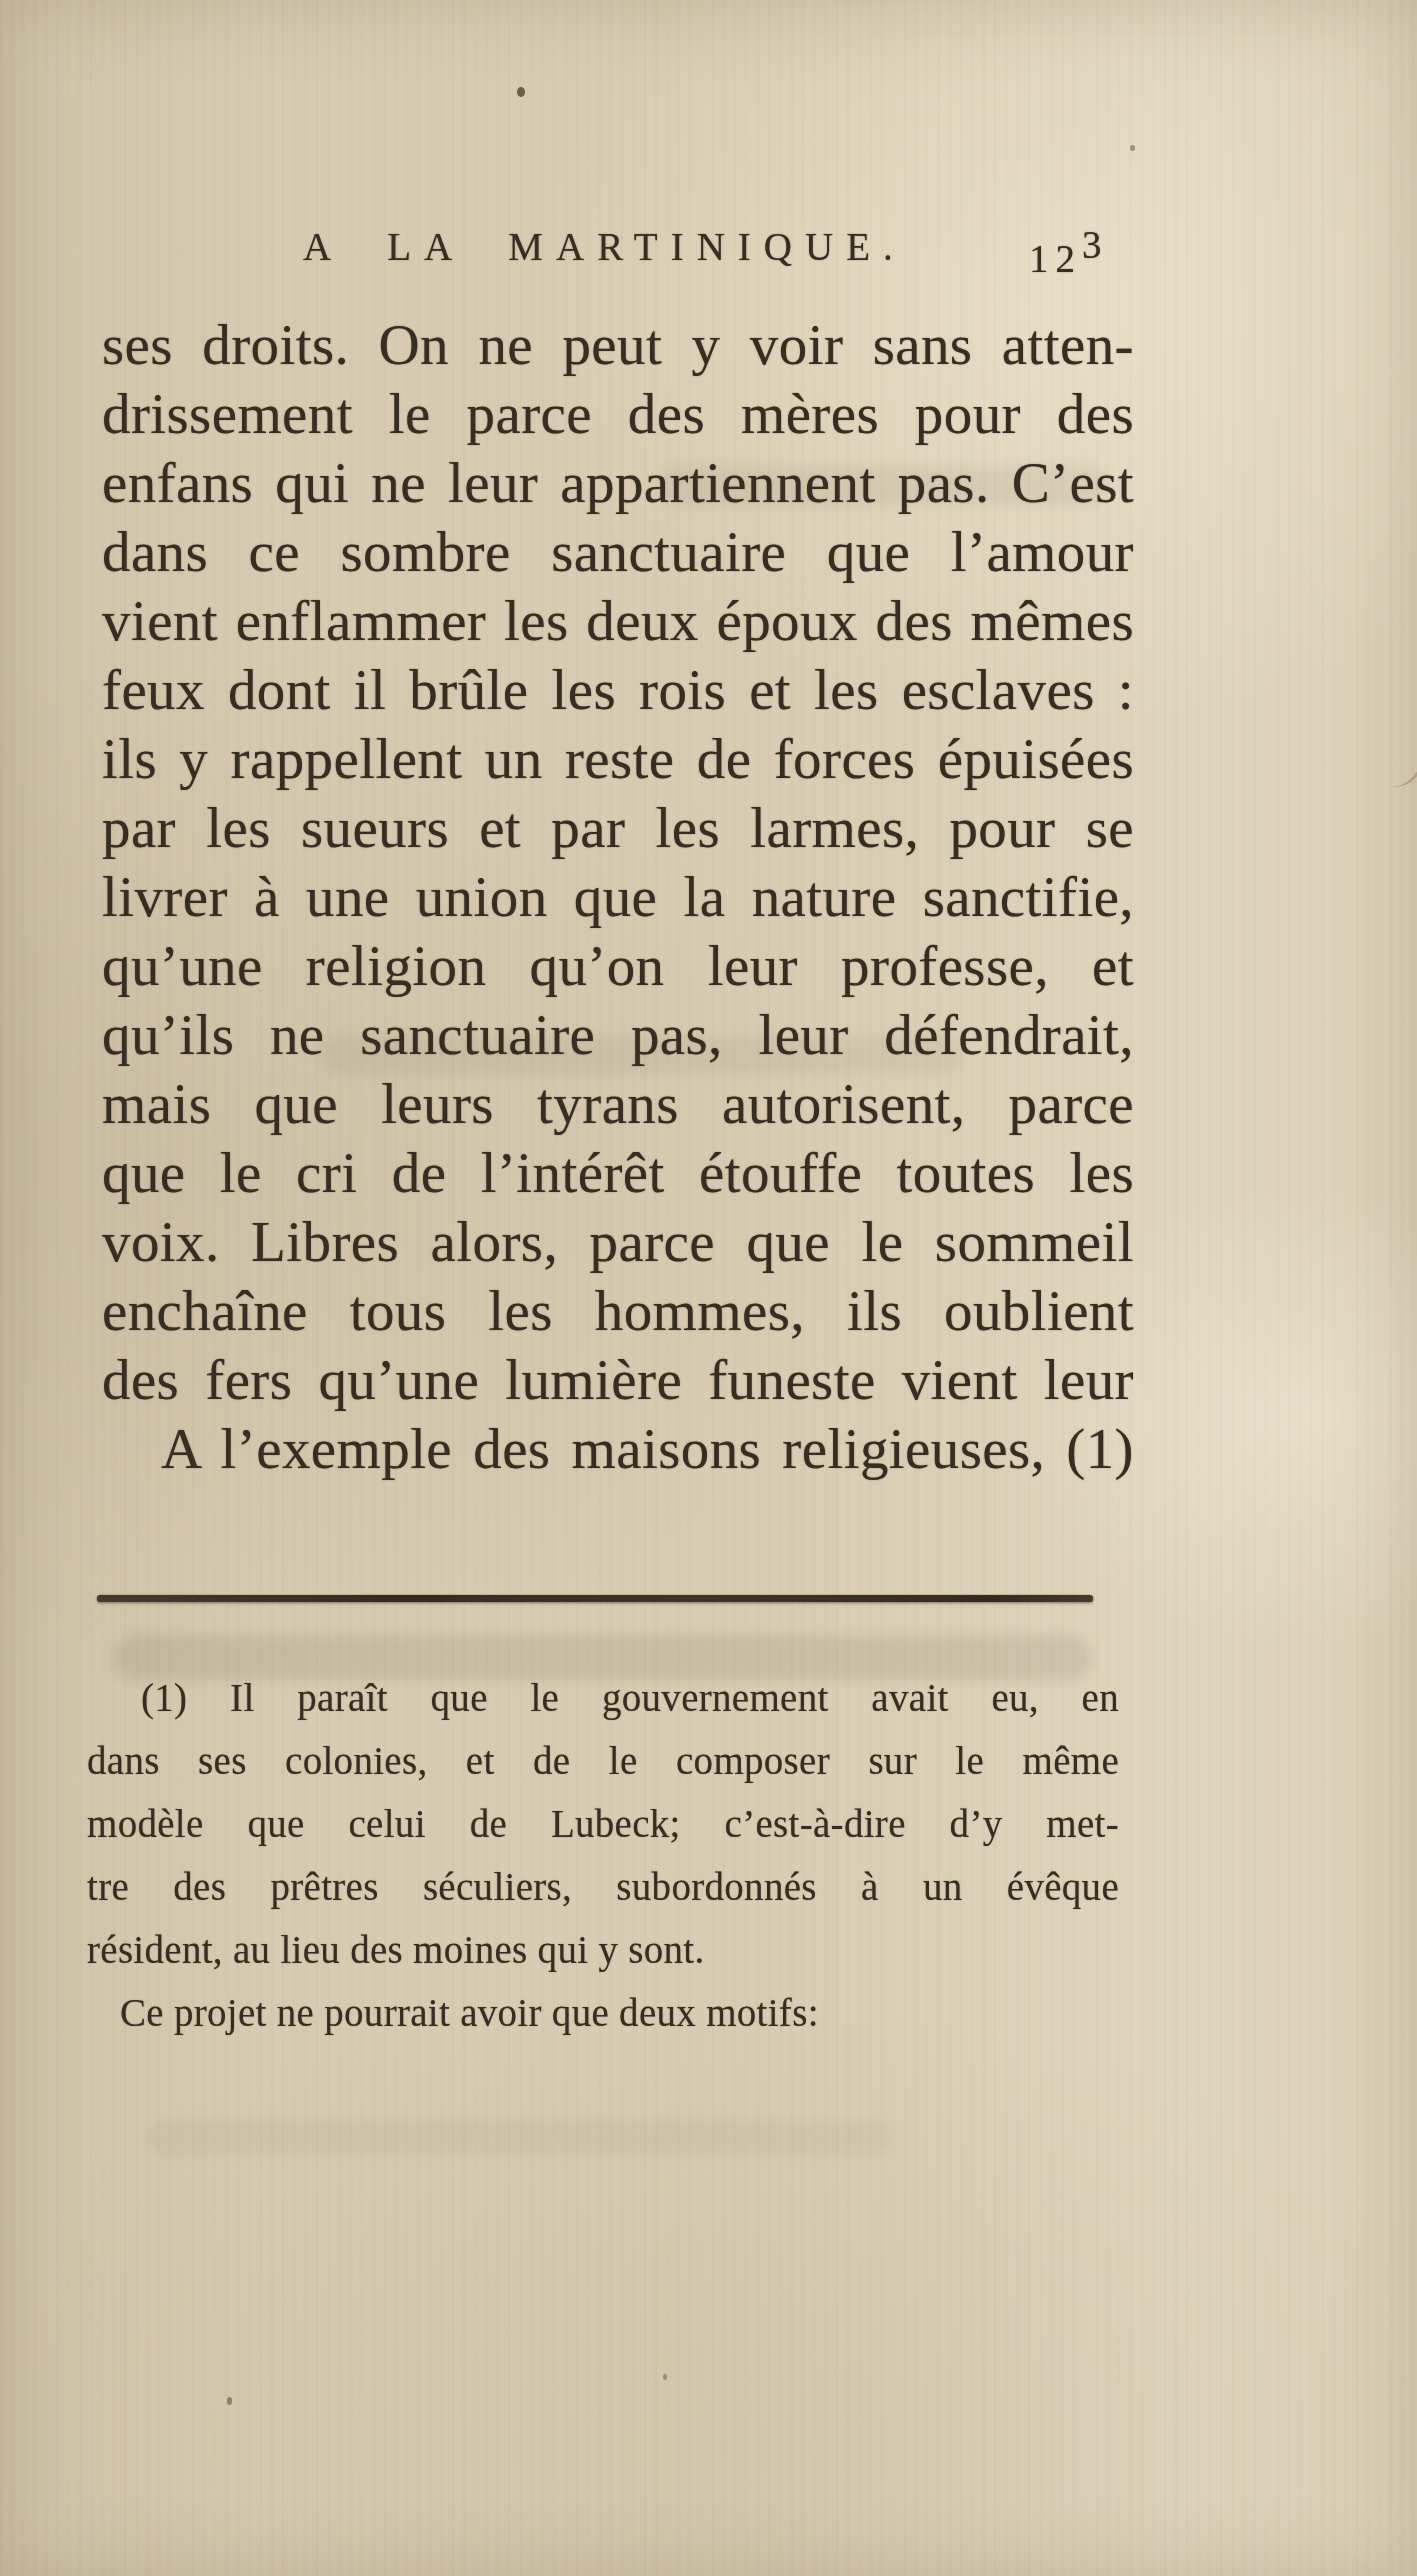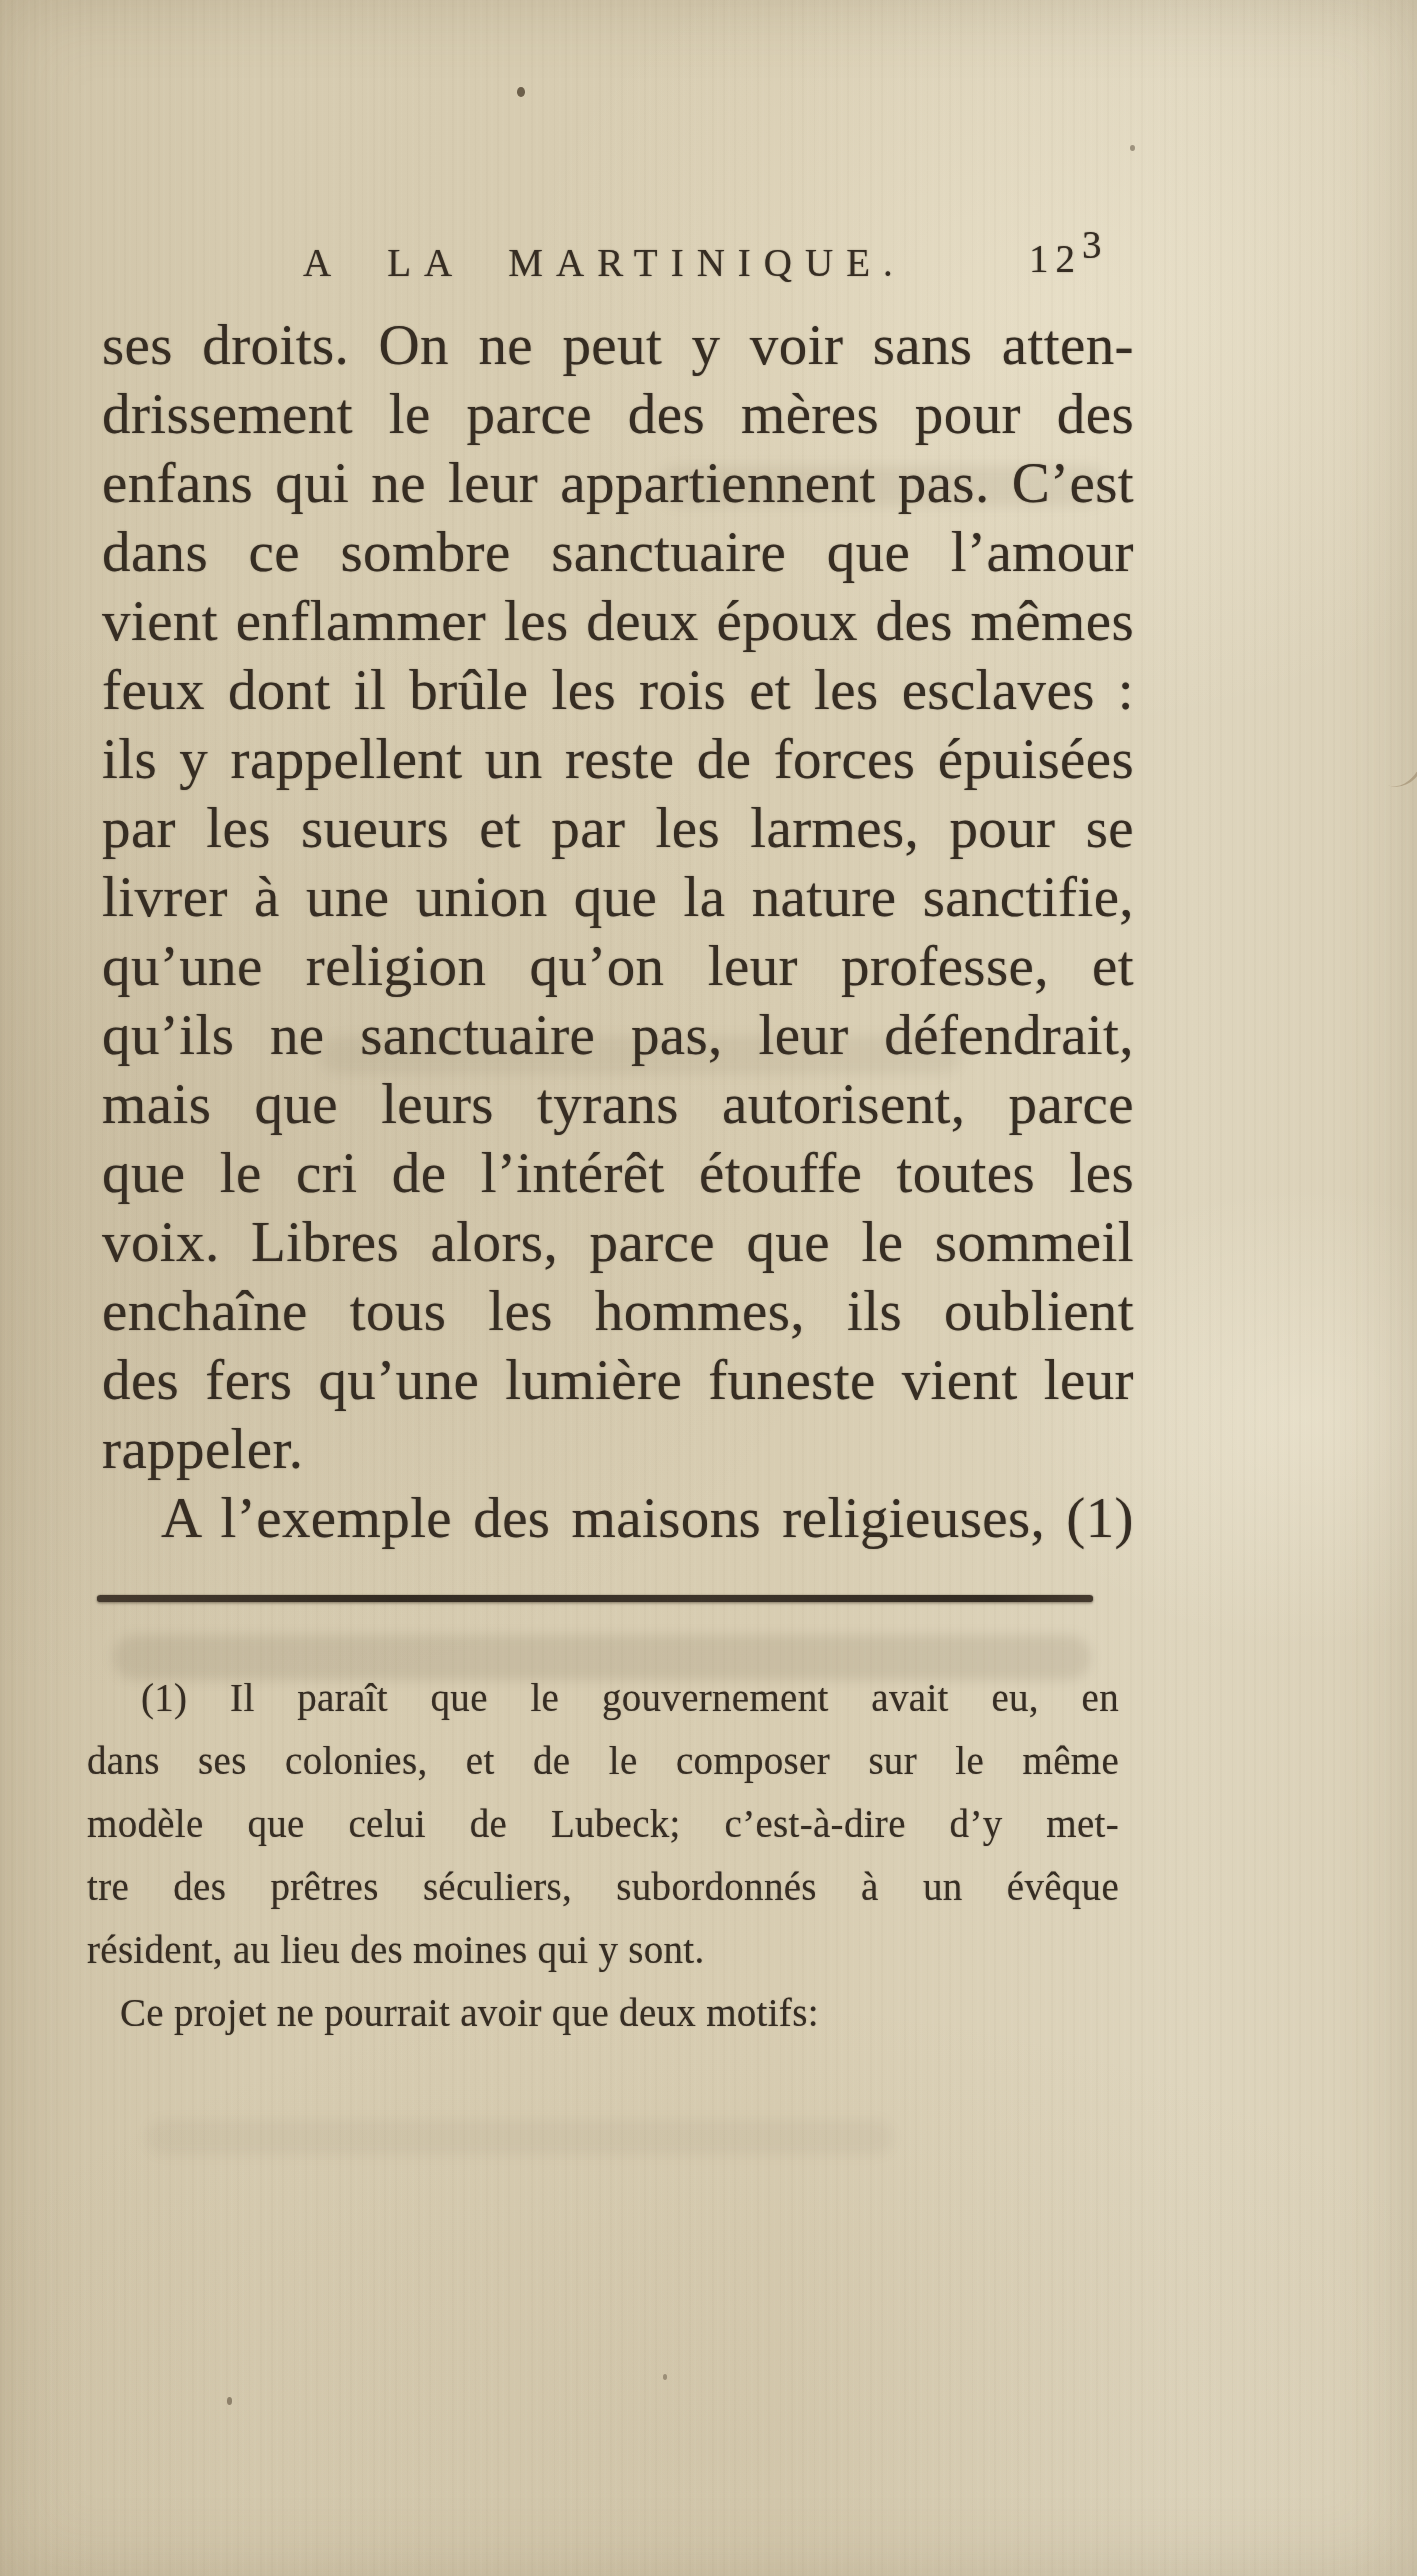--- a/index.html
+++ b/index.html
@@ -26,21 +26,21 @@
       rgba(255,255,240,0.03) 5.2px 7px, rgba(0,0,0,0) 7px 11.3px);
     pointer-events:none;
   }
   .header{
     position:absolute;left:87px;top:215px;width:1030px;height:64px;
     font-size:39px;line-height:64px;
     letter-spacing:13px;word-spacing:22.5px;
     text-shadow:0 0 1.3px rgba(54,45,35,0.65);
     white-space:nowrap;
   }
-  .running-title{position:absolute;left:216px;top:16px;}
+  .running-title{position:absolute;left:216px;top:0;}
   .page-number{position:absolute;right:15.6px;top:12px;letter-spacing:7px;}
   .page-number .raised{position:relative;top:-14px;letter-spacing:0;}
   .text-col{
     position:absolute;left:102px;top:310px;width:1032px;
     font-size:57px;line-height:69px;
     letter-spacing:0.4px;
     text-shadow:0 0 1.4px rgba(54,45,35,0.55);
   }
   .bline{text-align:justify;text-align-last:justify;white-space:normal;}
   .bline.ind{text-indent:59px;}
@@ -105,21 +105,20 @@
     <div class="bline">ils y rappellent un reste de forces épuisées</div>
     <div class="bline">par les sueurs et par les larmes, pour se</div>
     <div class="bline">livrer à une union que la nature sanctifie,</div>
     <div class="bline">qu’une religion qu’on leur professe, et</div>
     <div class="bline">qu’ils ne sanctuaire pas, leur défendrait,</div>
     <div class="bline">mais que leurs tyrans autorisent, parce</div>
     <div class="bline">que le cri de l’intérêt étouffe toutes les</div>
     <div class="bline">voix. Libres alors, parce que le sommeil</div>
     <div class="bline">enchaîne tous les hommes, ils oublient</div>
     <div class="bline">des fers qu’une lumière funeste vient leur</div>
-    <div class="bline noj">rappeler.</div>
     <div class="bline ind">A l’exemple des maisons religieuses, (1)</div>
   </div>
 
   <div class="rule"></div>
 
   <div class="footnote">
     <div class="fline ind1">(1) Il paraît que le gouvernement avait eu, en</div>
     <div class="fline">dans ses colonies, et de le composer sur le même</div>
     <div class="fline">modèle que celui de Lubeck; c’est-à-dire d’y met-</div>
     <div class="fline">tre des prêtres séculiers, subordonnés à un évêque</div>

